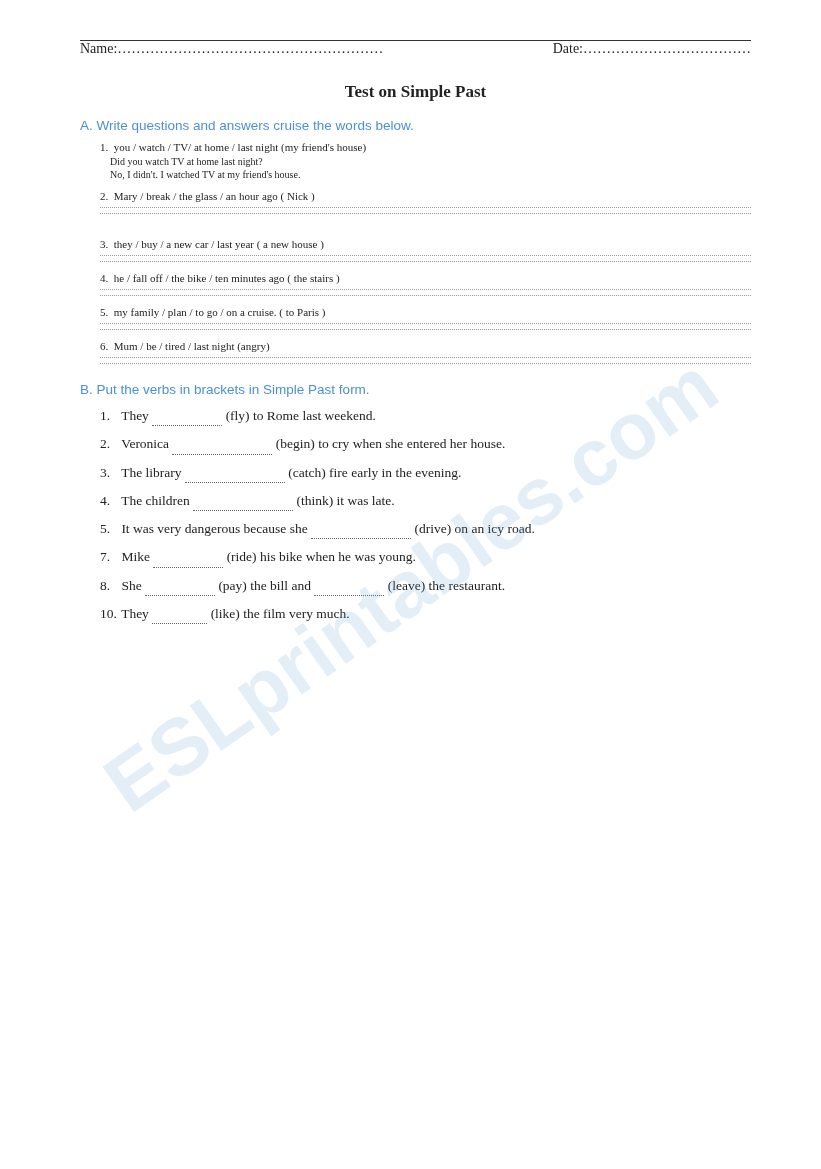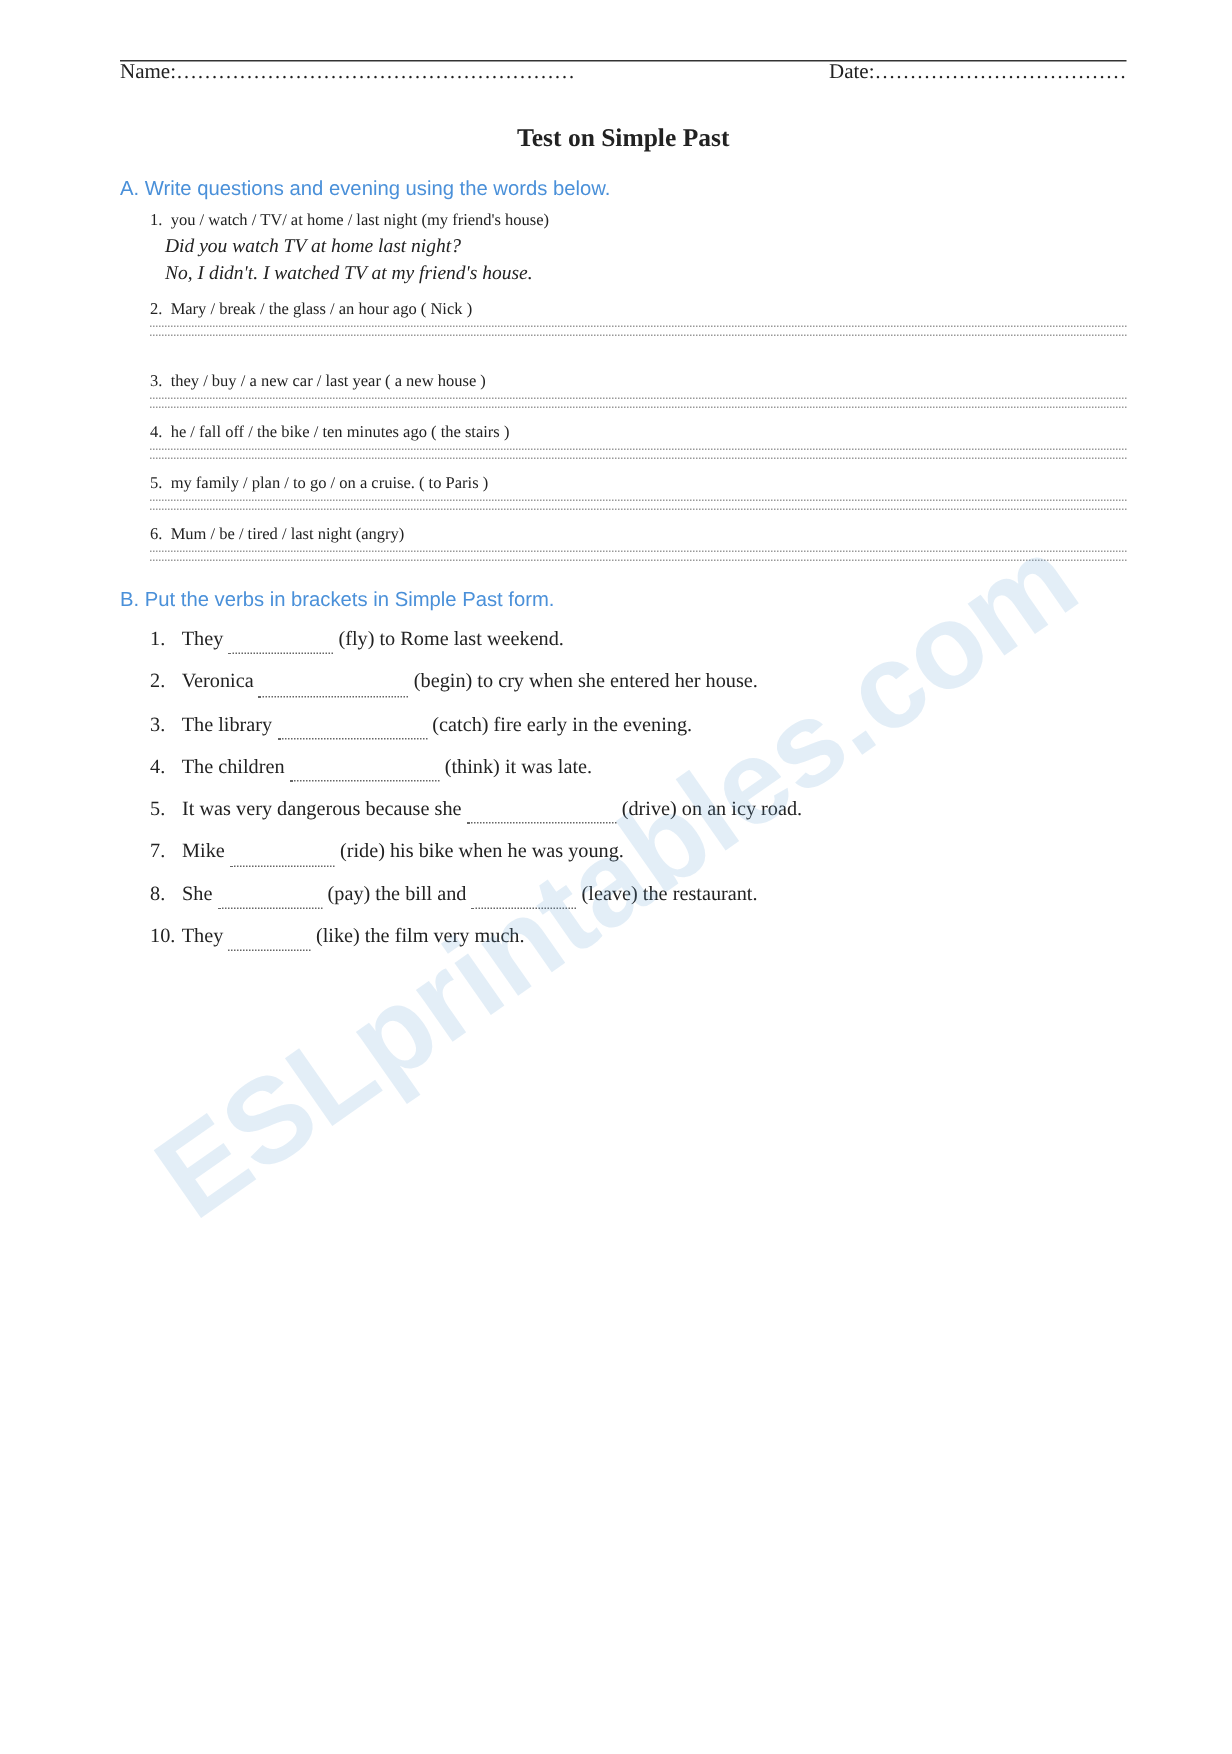--- a/index.html
+++ b/index.html
@@ -64,22 +64,21 @@
       padding-left: 20px;
     }
     .numbered-list li {
       margin-bottom: 6px;
     }
     .item-prompt {
       font-size: 11px;
       margin-bottom: 3px;
     }
     .example-answer {
-      font-style: italic;
-      font-size: 13px;
+      font-size: 10px;
       margin-left: 10px;
       margin-bottom: 2px;
     }
     .dotted-line {
       border: none;
       border-top: 1px dotted #999;
       margin: 5px 0;
       width: 100%;
     }
     .section-b {
@@ -129,21 +128,21 @@
 <div class="header-line">
   <span class="name-field">Name:…………………………………………………</span>
   <span class="date-field">Date:………………………………</span>
 </div>
 
 <div class="title-section">
   <h1>Test on Simple Past</h1>
 </div>
 
 <div class="section-a">
-  <div class="section-label">A.   Write questions and evening using the words below.</div>
+  <div class="section-label">A.   Write questions and answers cruise the words below.</div>
 
   <ol class="numbered-list">
 
     <li>
       <div class="item-prompt">
         <span>1.</span>&nbsp;&nbsp;you / watch / TV/ at home / last night (my friend's house)
       </div>
       <div class="example-answer">Did you watch TV at home last night?</div>
       <div class="example-answer">No, I didn't. I watched TV at my friend's house.</div>
     </li>

